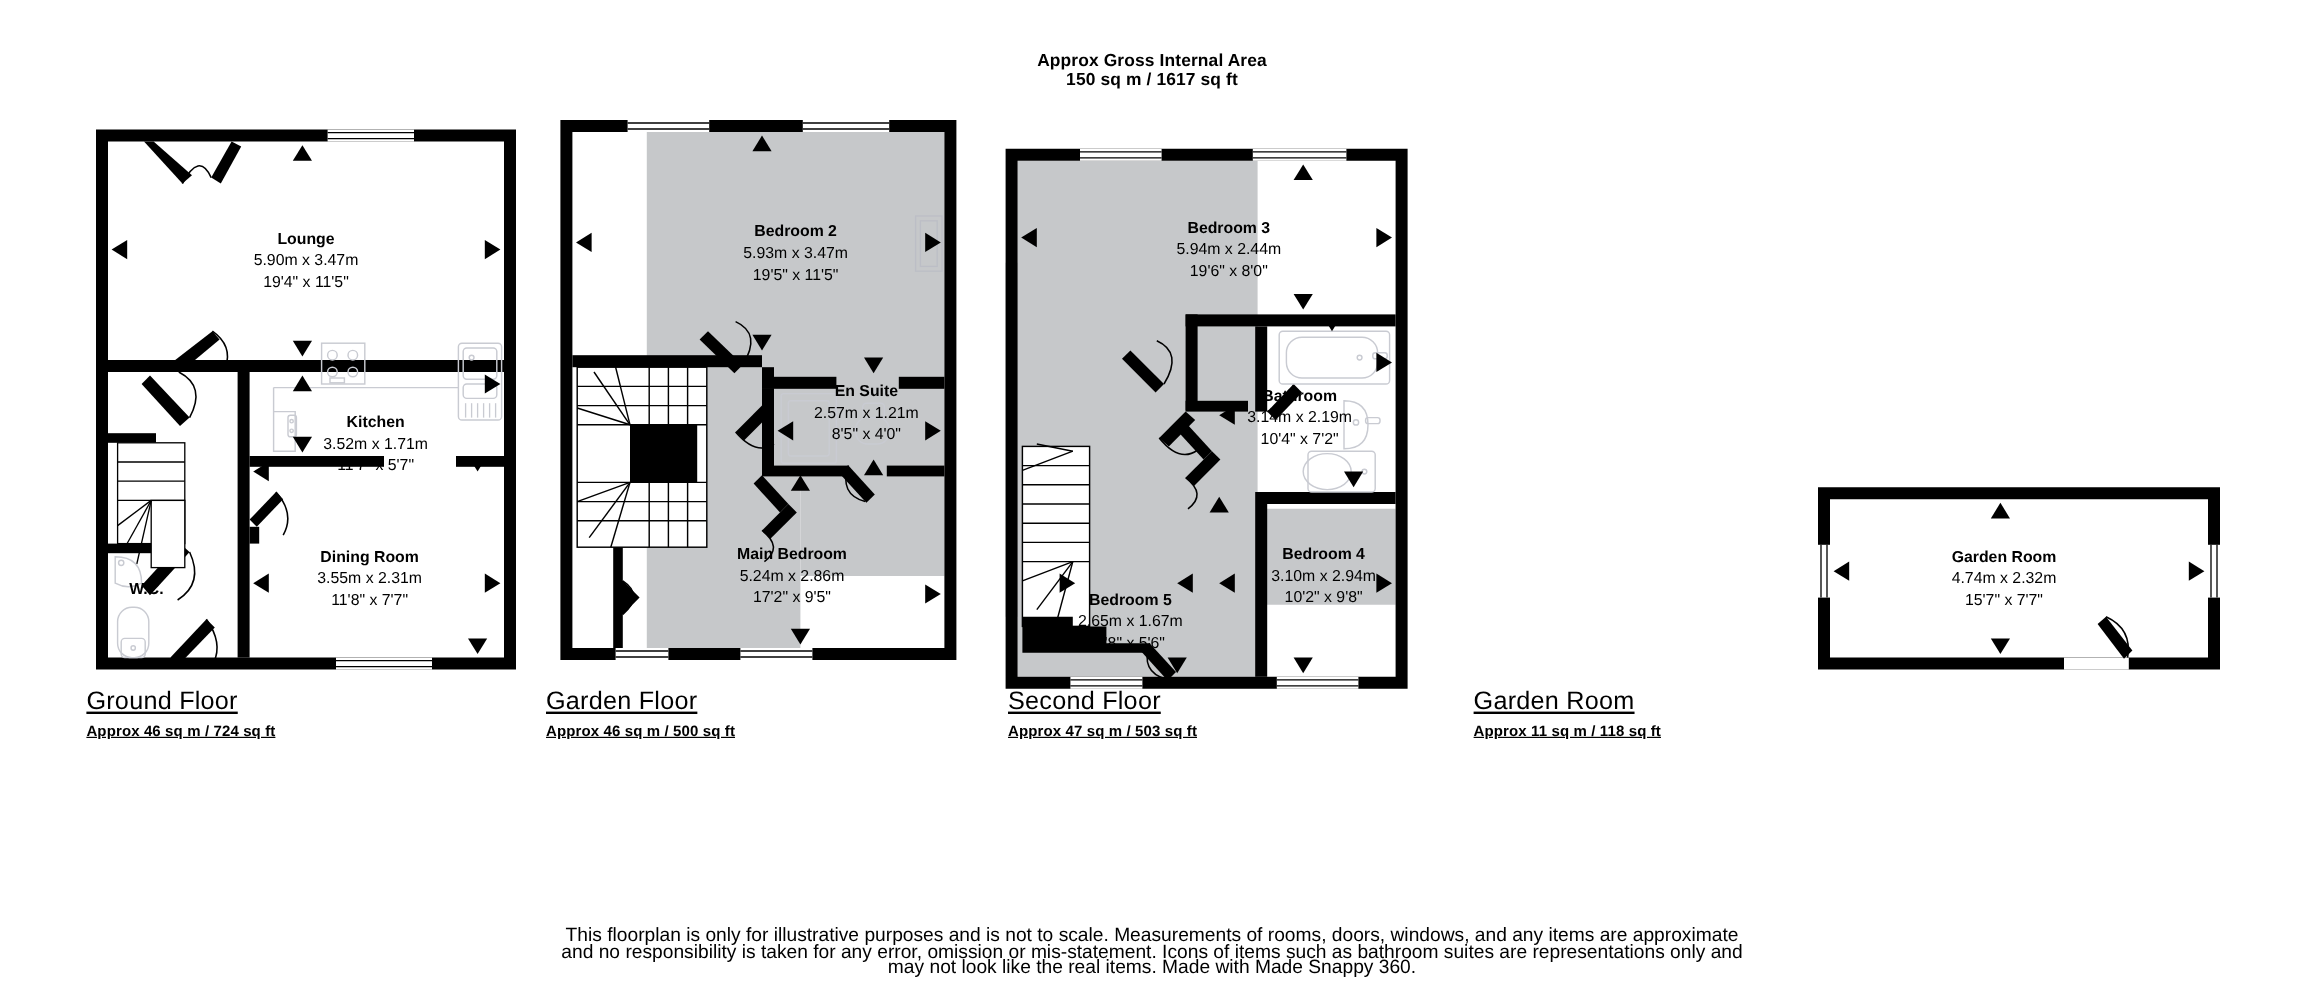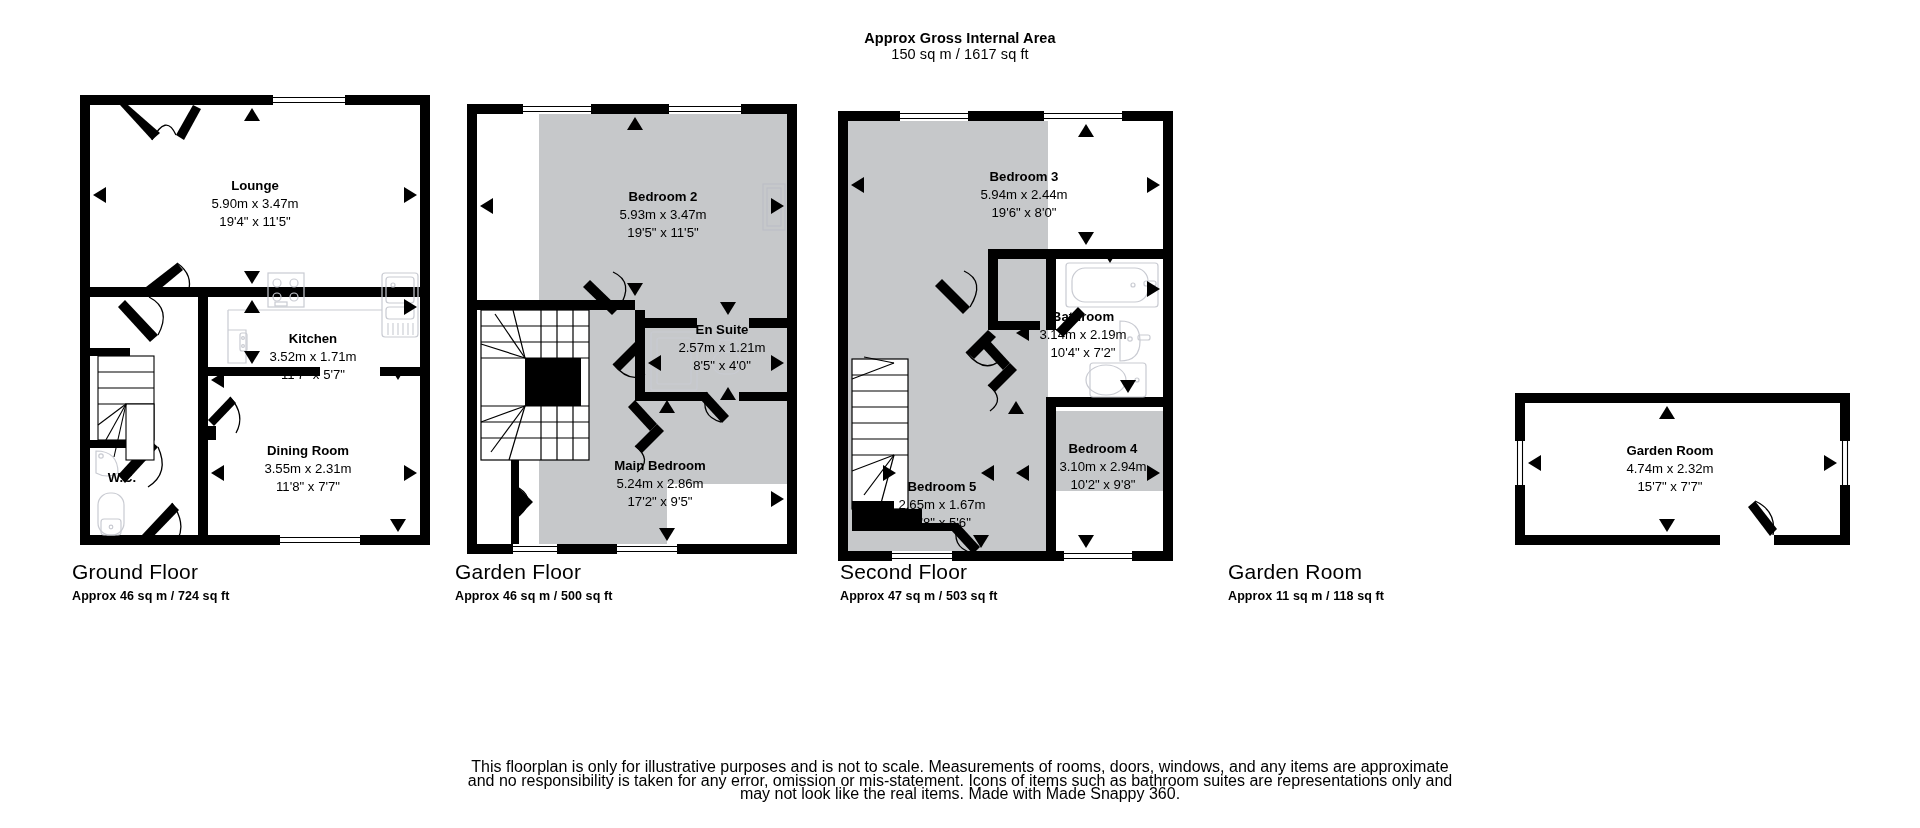--- a/index.html
+++ b/index.html
@@ -5,36 +5,36 @@
 <style>
   html,body{margin:0;padding:0;}
   body{
     width:1920px;height:828px;
     background:#ffffff;
     font-family:"Liberation Sans", sans-serif;
     color:#000000;
     overflow:hidden;
     position:relative;
   }
-  #sheet{position:relative;width:1920px;height:711px;}
+  #sheet{position:relative;width:1920px;height:711px;margin-top:13px;}
 
   
   .header{
     position:absolute;left:0;top:30px;width:1920px;
     text-align:center;
   }
   .header .l1{font-size:14.5px;font-weight:bold;letter-spacing:.1px;line-height:16px;}
-  .header .l2{font-size:14.5px;font-weight:normal;letter-spacing:.1px;line-height:16px;}
+  .header .l2{font-size:14.5px;font-weight:bold;letter-spacing:.1px;line-height:16px;}
 
   
   .plan{position:absolute;}
   .plan svg{display:block;overflow:visible;}
 
   
-  .caption{position:absolute;}
+  .caption{position:absolute;text-decoration:underline;}
   .caption .ttl{font-size:21px;font-weight:normal;line-height:24px;letter-spacing:.2px;}
   .caption .sub{font-size:12.5px;font-weight:bold;line-height:18px;margin-top:3px;letter-spacing:.1px;}
 
   
   .footer{
     position:absolute;left:460px;top:760px;width:1000px;
     text-align:center;font-size:16px;line-height:13.6px;
   }
   .footer div{white-space:nowrap;}
 
@@ -179,21 +179,21 @@
       <text class="rm-dim" x="233" y="284">11'7" x 5'7"</text>
 
       <text class="rm-name" x="228" y="360">Dining Room</text>
       <text class="rm-dim" x="228" y="378">3.55m x 2.31m</text>
       <text class="rm-dim" x="228" y="396">11'8" x 7'7"</text>
 
       <text class="rm-name" x="42" y="387">W.C.</text>
     </svg>
   </div>
 
-  <div class="plan" style="left:455px;top:104px;padding-left:12px;">
+  <div class="plan" style="left:455px;top:87px;padding-left:12px;">
     <svg width="330" height="450" viewBox="0 0 330 450">
 
       <path class="shade" d="M72,10 H320 V300 H200 L200,440 H72 Z"></path>
       <path class="shade" d="M200,300 H320 V380 H200 Z"></path>
 
       <path class="wall" d="M0,0 H330 V450 H0 Z M10,10 H320 V440 H10 Z" fill-rule="evenodd"></path>
 
       <rect class="wall" x="10" y="196" width="158" height="10"></rect>
       <rect class="wall" x="168" y="214" width="62" height="10"></rect>
 

